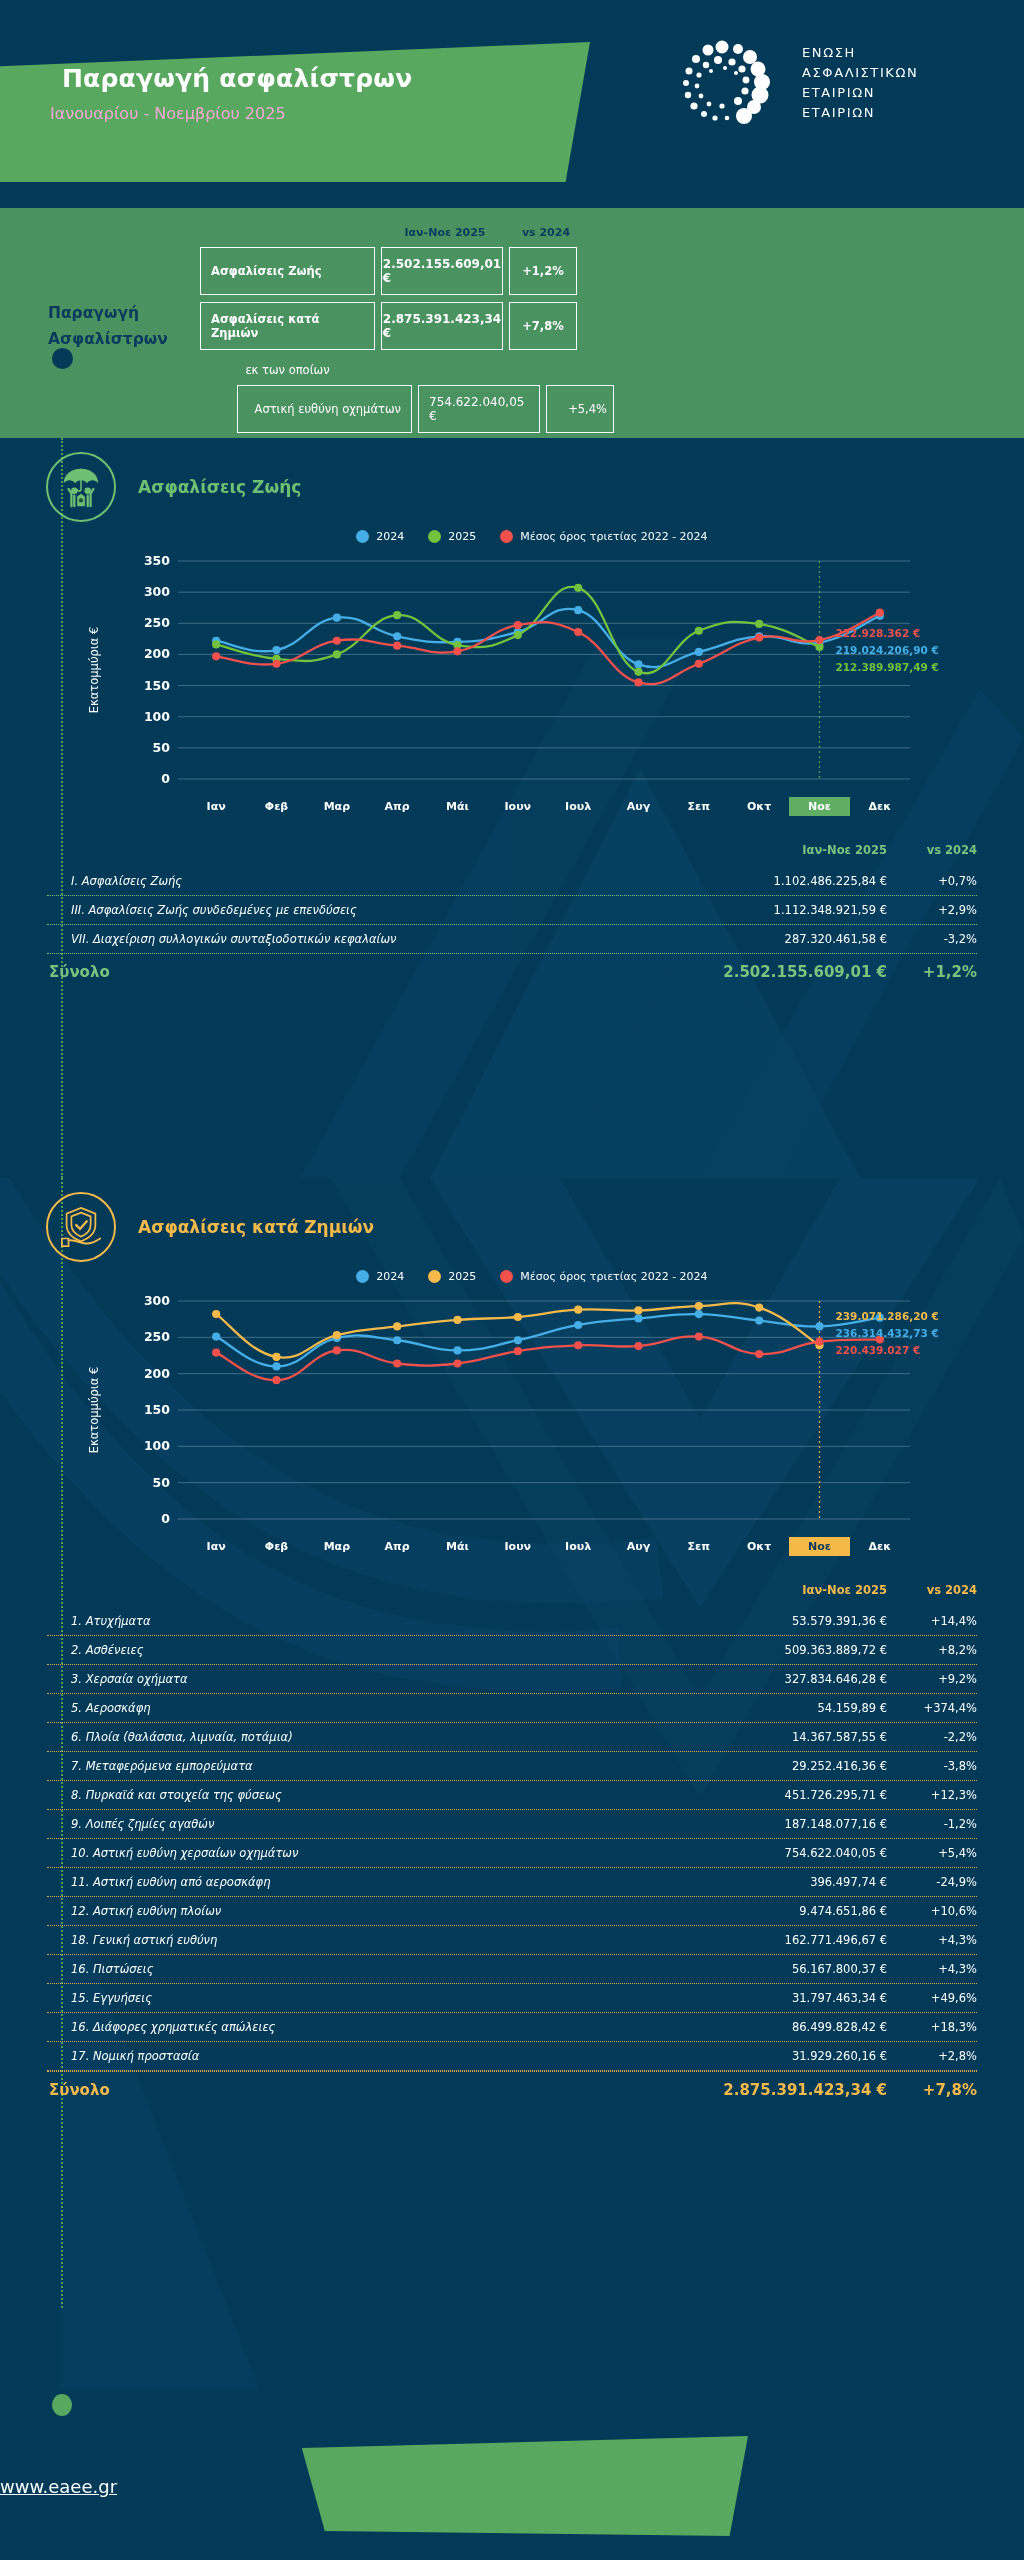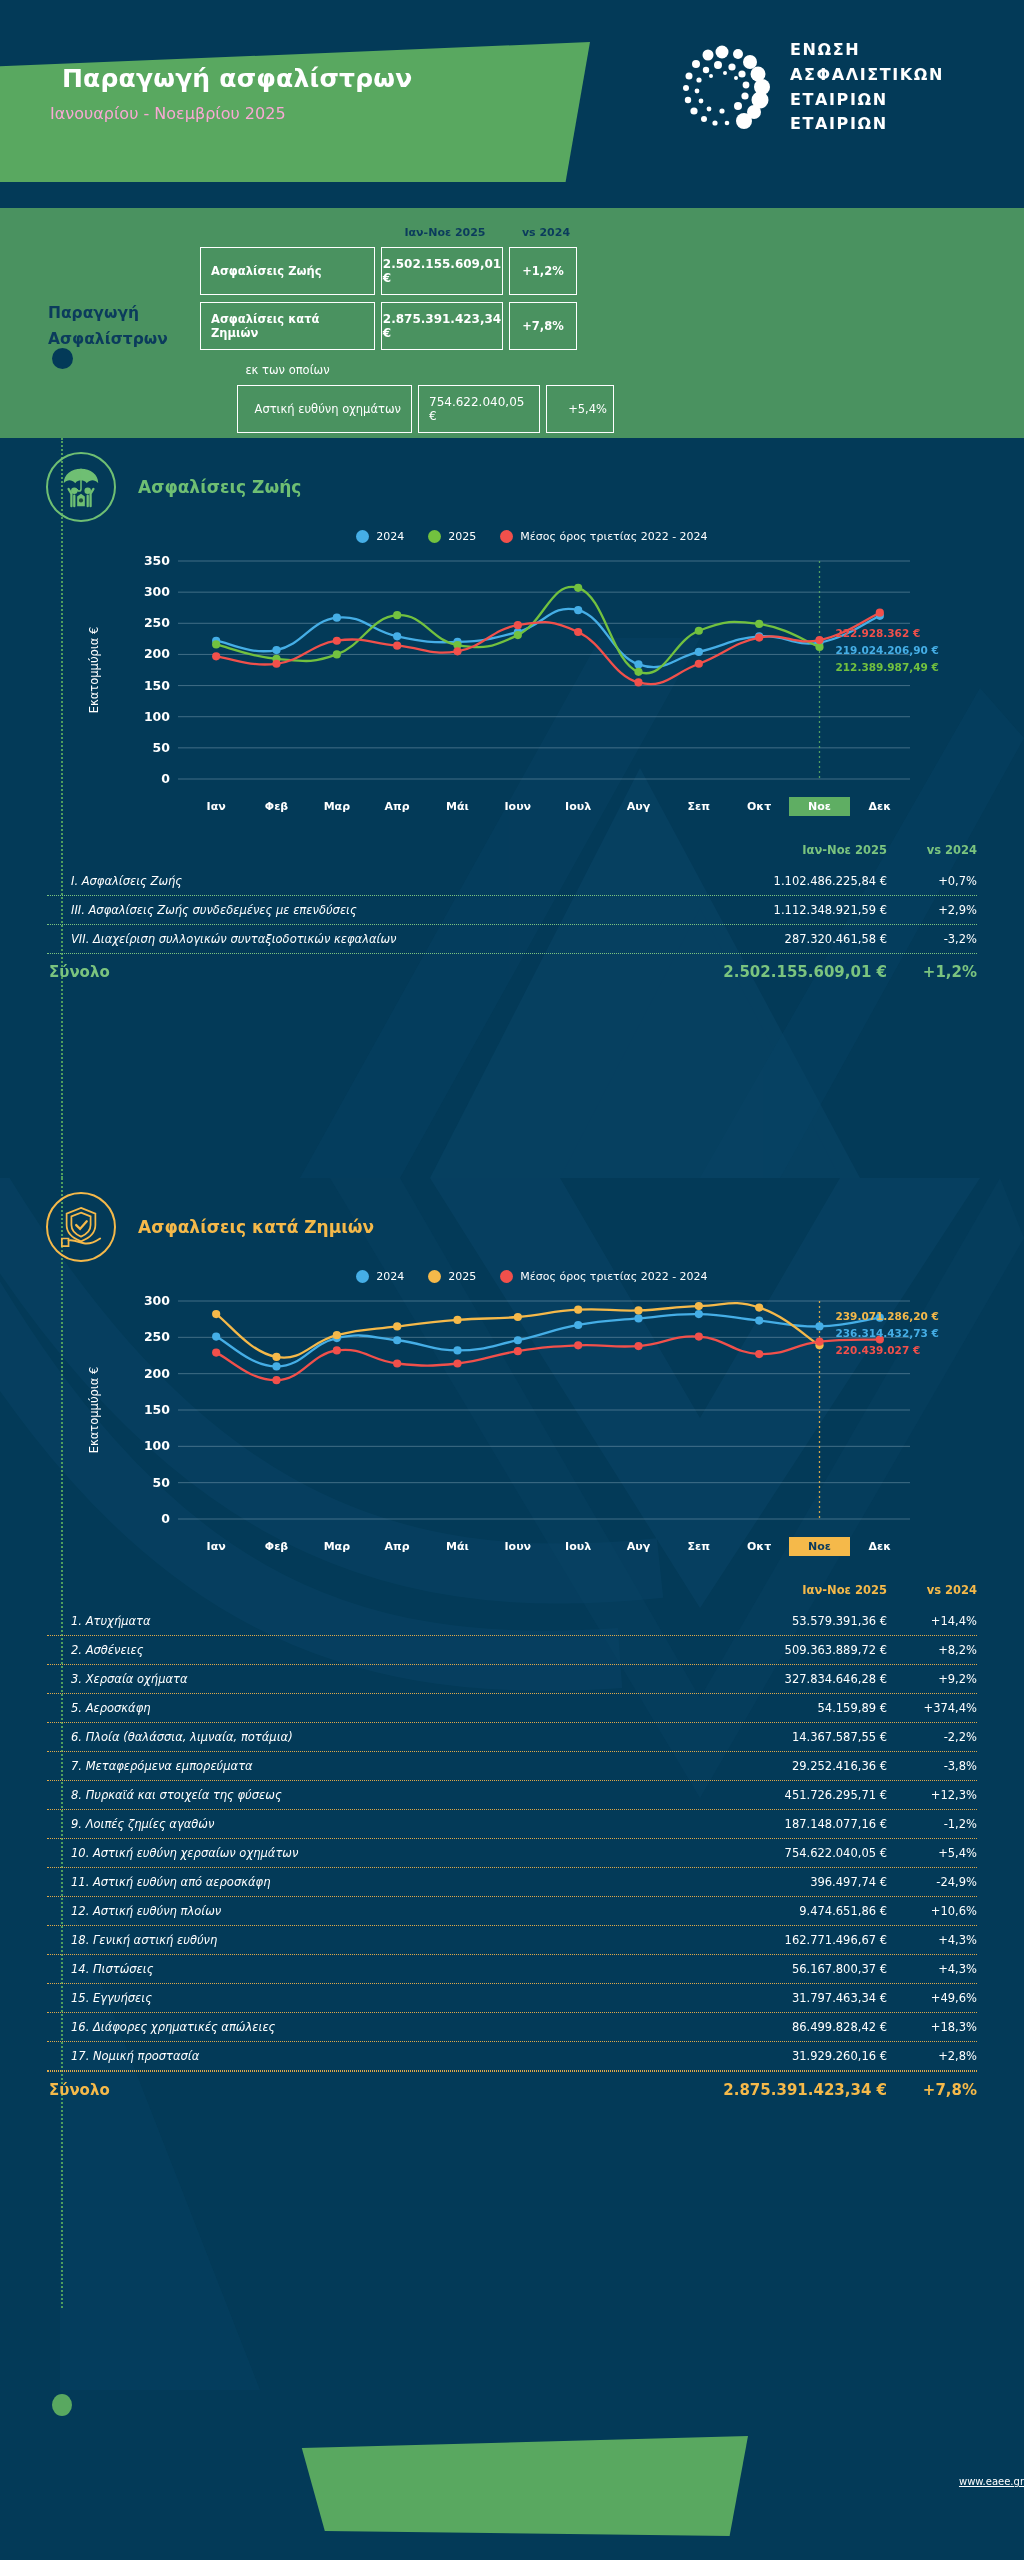--- a/index.html
+++ b/index.html
@@ -21,21 +21,21 @@
   }
   .header-title {
     position: absolute; left: 62px; top: 64px;
     color: #ffffff; font-size: 25px; font-weight: bold; letter-spacing: .2px;
   }
   .header-sub {
     position: absolute; left: 50px; top: 104px;
     color: #f9a8d4; font-size: 16px; font-weight: normal;
   }
   .logo-wrap { position: absolute; left: 678px; top: 38px; display: flex; align-items: center; gap: 16px; }
-  .logo-text { color: #ffffff; font-size: 16px; font-weight: bold; line-height: 1.55; letter-spacing: 1.6px; }
+  .logo-text { color: #ffffff; font-size: 13px; font-weight: normal; line-height: 1.55; letter-spacing: 1.6px; margin-left: 12px; }
 
   
   .summary { position: relative; background: #4A9260; padding: 0; height: 230px; }
   .summary-left { position: absolute; left: 48px; top: 84px; width: 210px; margin-top: 8px; }
   .summary-left-l1, .summary-left-l2 {
     color: #0B3B5C; font-size: 15.5px; font-weight: bold; line-height: 1.7;
   }
   .summary-dot {
     position: absolute; left: 52px; top: 140px; width: 21px; height: 21px;
     border-radius: 50%; background: #033A58;
@@ -120,22 +120,22 @@
   .nonlife-accent { color: #F5B94A; }
 
   
   .footer { position: relative; height: 170px; background: #033A58; }
   .footer-banner {
     position: absolute; left: 288px; top: 46px; width: 460px; height: 100px;
     background: #59A860;
     clip-path: polygon(3% 12%, 100% 0%, 96% 100%, 8% 95%);
   }
   .footer-link {
-    position: absolute; left: 0; top: 86px; width: 1024px; text-align: right;
-    color: #ffffff; font-size: 10px; text-decoration: underline; cursor: pointer;
+    position: absolute; left: 0; top: 86px; width: 1024px; text-align: left;
+    color: #ffffff; font-size: 18px; text-decoration: underline; cursor: pointer;
   }
 </style>
 </head>
 <body>
 
 <div class="page">
 
   <div class="header">
     <div class="header-banner"></div>
     <div class="header-title">Παραγωγή ασφαλίστρων</div>
@@ -596,21 +596,21 @@
             <div class="p">+10,6%</div>
           </div>
           <div class="dt-sep nonlife"></div>
           <div class="dt-row">
             <div class="n">18. Γενική αστική ευθύνη</div>
             <div class="v">162.771.496,67 €</div>
             <div class="p">+4,3%</div>
           </div>
           <div class="dt-sep nonlife"></div>
           <div class="dt-row">
-            <div class="n">14. Πιστώσεις</div>
+            <div class="n">16. Πιστώσεις</div>
             <div class="v">56.167.800,37 €</div>
             <div class="p">+4,3%</div>
           </div>
           <div class="dt-sep nonlife"></div>
           <div class="dt-row">
             <div class="n">15. Εγγυήσεις</div>
             <div class="v">31.797.463,34 €</div>
             <div class="p">+49,6%</div>
           </div>
           <div class="dt-sep nonlife"></div>

